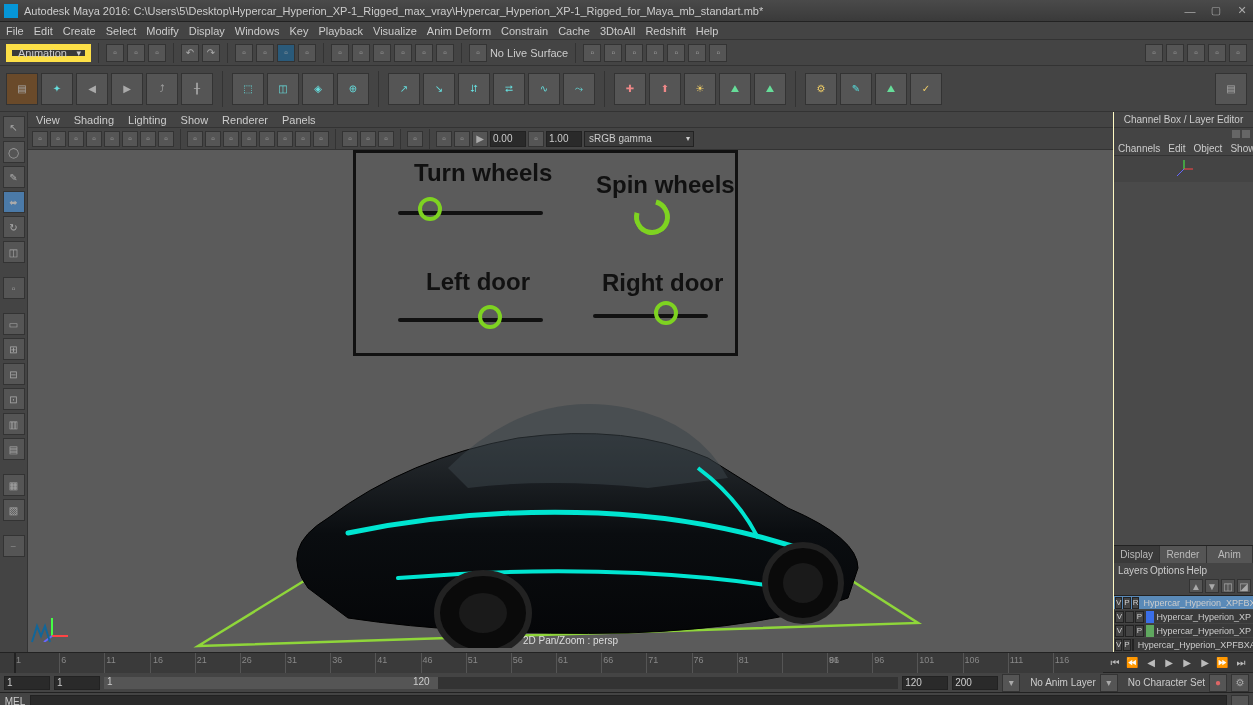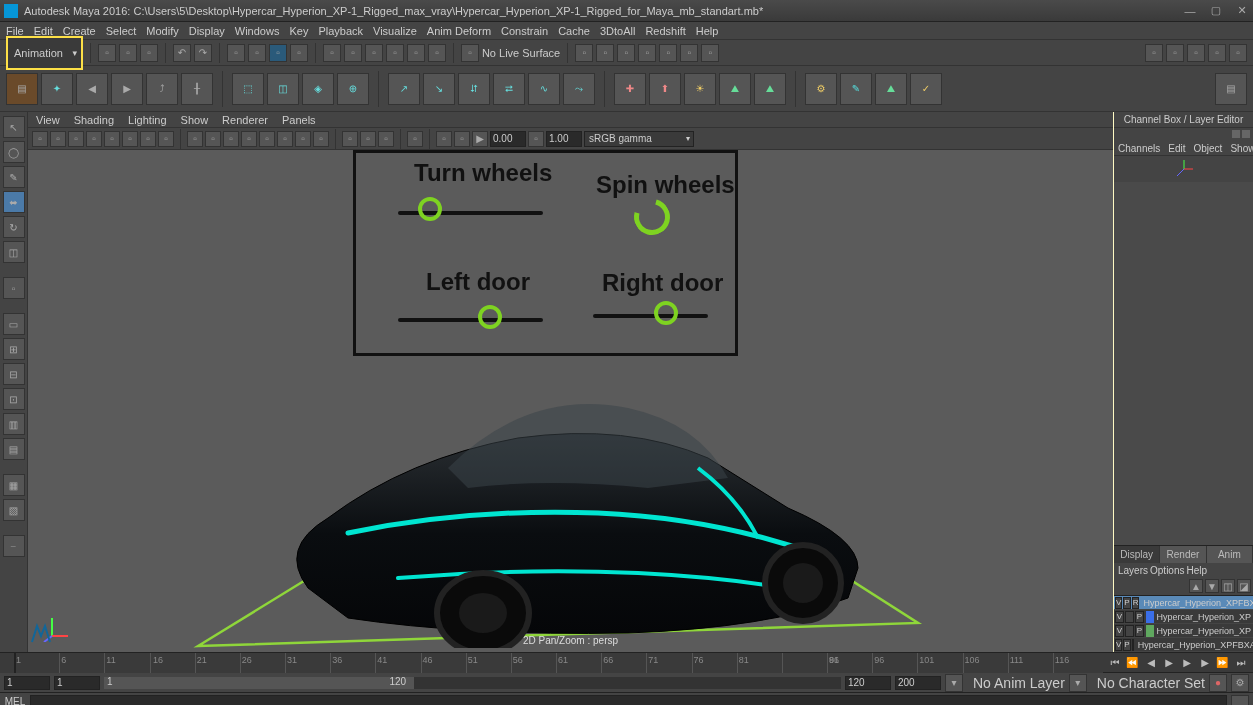--- a/index.html
+++ b/index.html
@@ -12,21 +12,21 @@
 .titlebar .winbtns { display: flex; gap: 12px; }
 .titlebar .winbtn { width: 14px; height: 14px; color: #aaa; display:flex;align-items:center;justify-content:center; cursor:pointer;}
 
 
 .menubar { height: 18px; background: #444; display: flex; align-items: center; padding: 0 6px; gap: 10px; border-bottom: 1px solid #333; }
 .menubar span { color: #ccc; font-size: 11px; cursor: pointer; }
 
 
 .toolbar-row { height: 26px; background: #444; border-bottom: 1px solid #333; display: flex; align-items: center; padding: 0 6px; gap: 3px; }
 .toolbar-row.tall { height: 46px; }
-.dropdown { background: #3a3a3a; border: 2px solid #fde047; padding: 1px 18px 1px 6px; color: #ccc; position: relative; height: 34px; display:flex;align-items:center; cursor:pointer; min-width:60px;}
+.dropdown { background: #3a3a3a; border: 6px solid #fde047; padding: 1px 18px 1px 6px; color: #ccc; position: relative; height: 18px; display:flex;align-items:center; cursor:pointer; min-width:60px;}
 .dropdown::after { content: "▾"; position: absolute; right: 4px; font-size: 9px; }
 .tbtn { width: 18px; height: 18px; background: #555; border: 1px solid #333; display: flex; align-items:center; justify-content:center; color:#aaa; font-size:10px; cursor:pointer;}
 .tbtn.lg { width: 32px; height: 32px; }
 .tbtn.active { background: #2a5a7a; }
 .sep { width: 1px; height: 20px; background: #333; margin: 0 4px; }
 .sep-tall { width: 1px; height: 36px; background: #333; margin: 0 6px; }
 .status-label { color: #ccc; font-size: 11px; }
 
 
 .main { display: flex; height: 540px; }
@@ -84,21 +84,21 @@
 .timeline .ticklabel { position:absolute; top:2px; font-size:9px; color:#888;}
 .timeline .playhead { position:absolute; top:0; bottom:0; width:2px; background:#222; left:14px;}
 .playback-btns { display:flex; gap:2px; padding:0 4px;}
 .playback-btns .pbtn { width:16px; height:16px; color:#bbb; display:flex;align-items:center;justify-content:center; font-size:10px; cursor:pointer;}
 
 
 .range-row { height:20px; background:#444; border-top:1px solid #222; display:flex; align-items:center; gap:4px; padding:0 4px;}
 .range-row .field { background:#2a2a2a; border:1px solid #222; width:46px; height:14px; color:#ccc; font-size:10px; padding:0 2px;}
 .range-row .range-track { flex:1; background:#333; height:12px; position:relative;}
 .range-row .range-thumb { position:absolute; left:0; width:42%; top:0; bottom:0; background:#555;}
-.range-row .label { font-size:14px; color:#ccc; margin-left:6px;}
+.range-row .label { font-size:10px; color:#ccc; margin-left:6px;}
 
 
 .cmd-row { height:18px; background:#444; border-top:1px solid #222; display:flex; align-items:center;}
 .cmd-row .lang { width:30px; text-align:center; color:#ccc; font-size:10px;}
 .cmd-row .cmd-input { flex:1; background:#2a2a2a; height:14px; border:1px solid #222;}
 .cmd-row .script-btn { width:18px; height:14px; background:#555; border:1px solid #333; margin:0 4px;}
 
 svg { display:block; }
 </style>
 </head>

